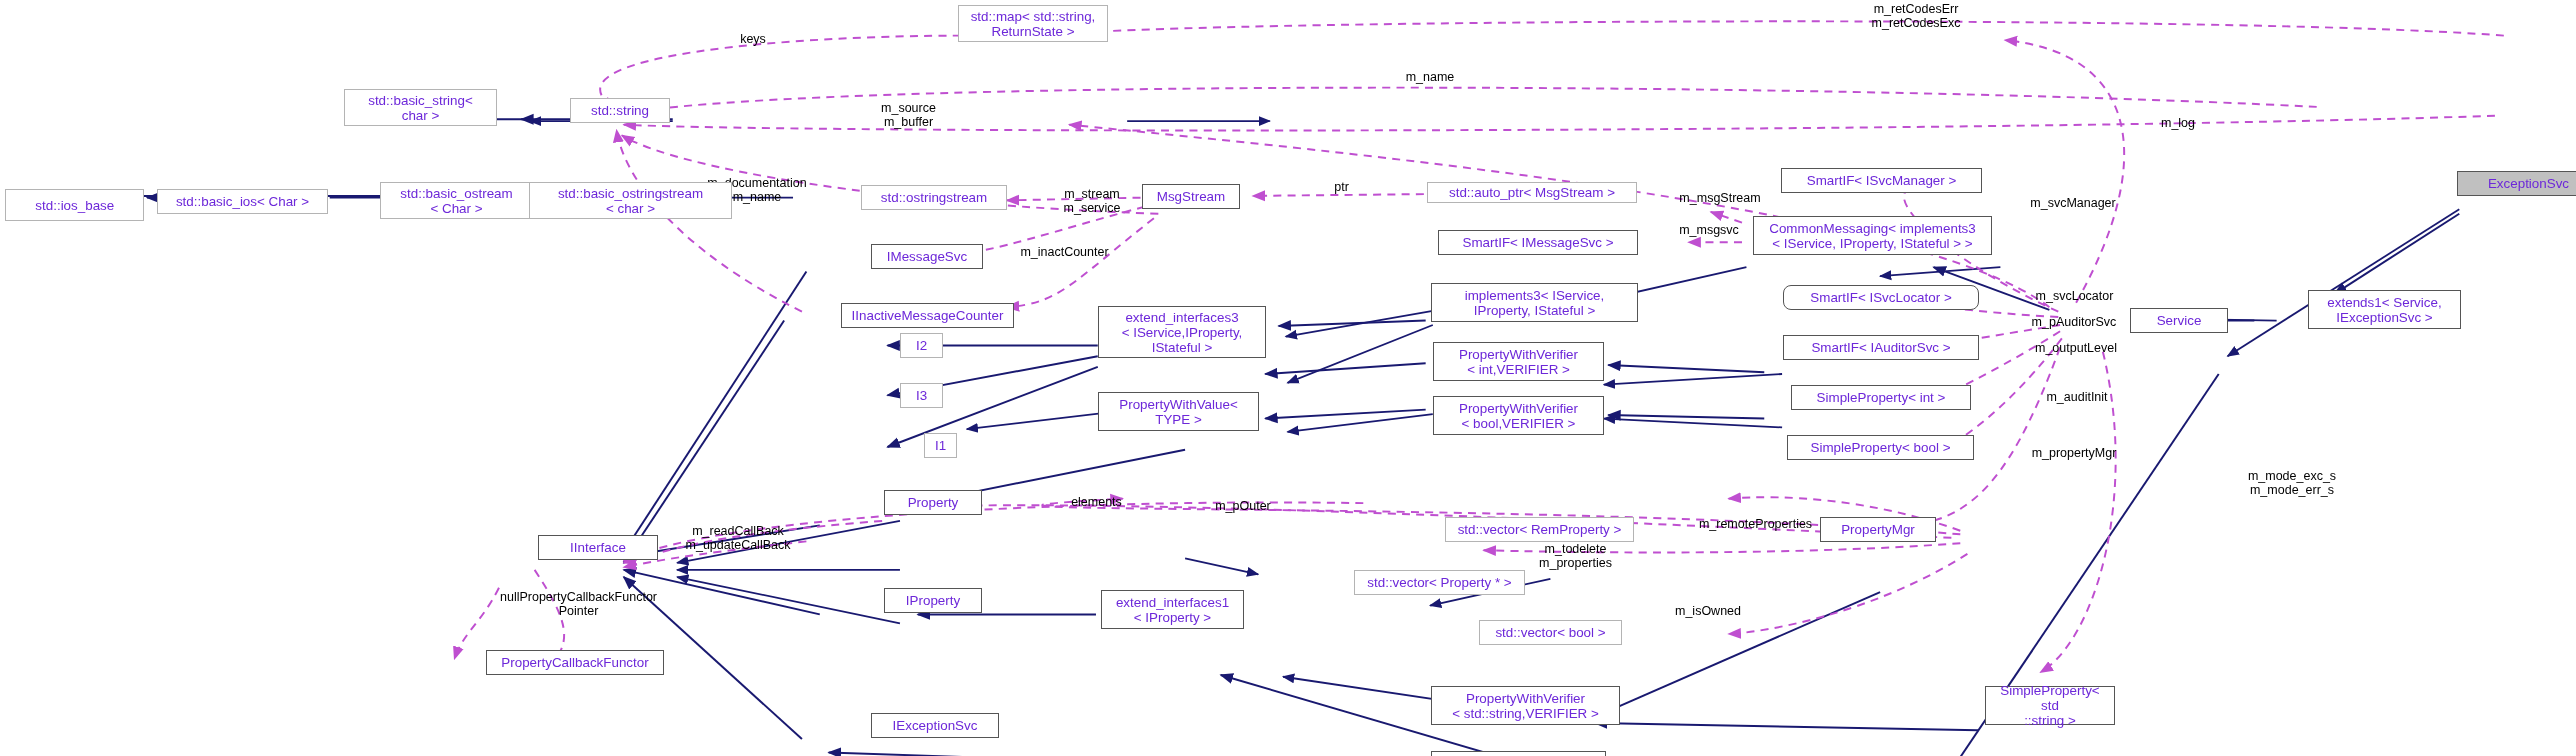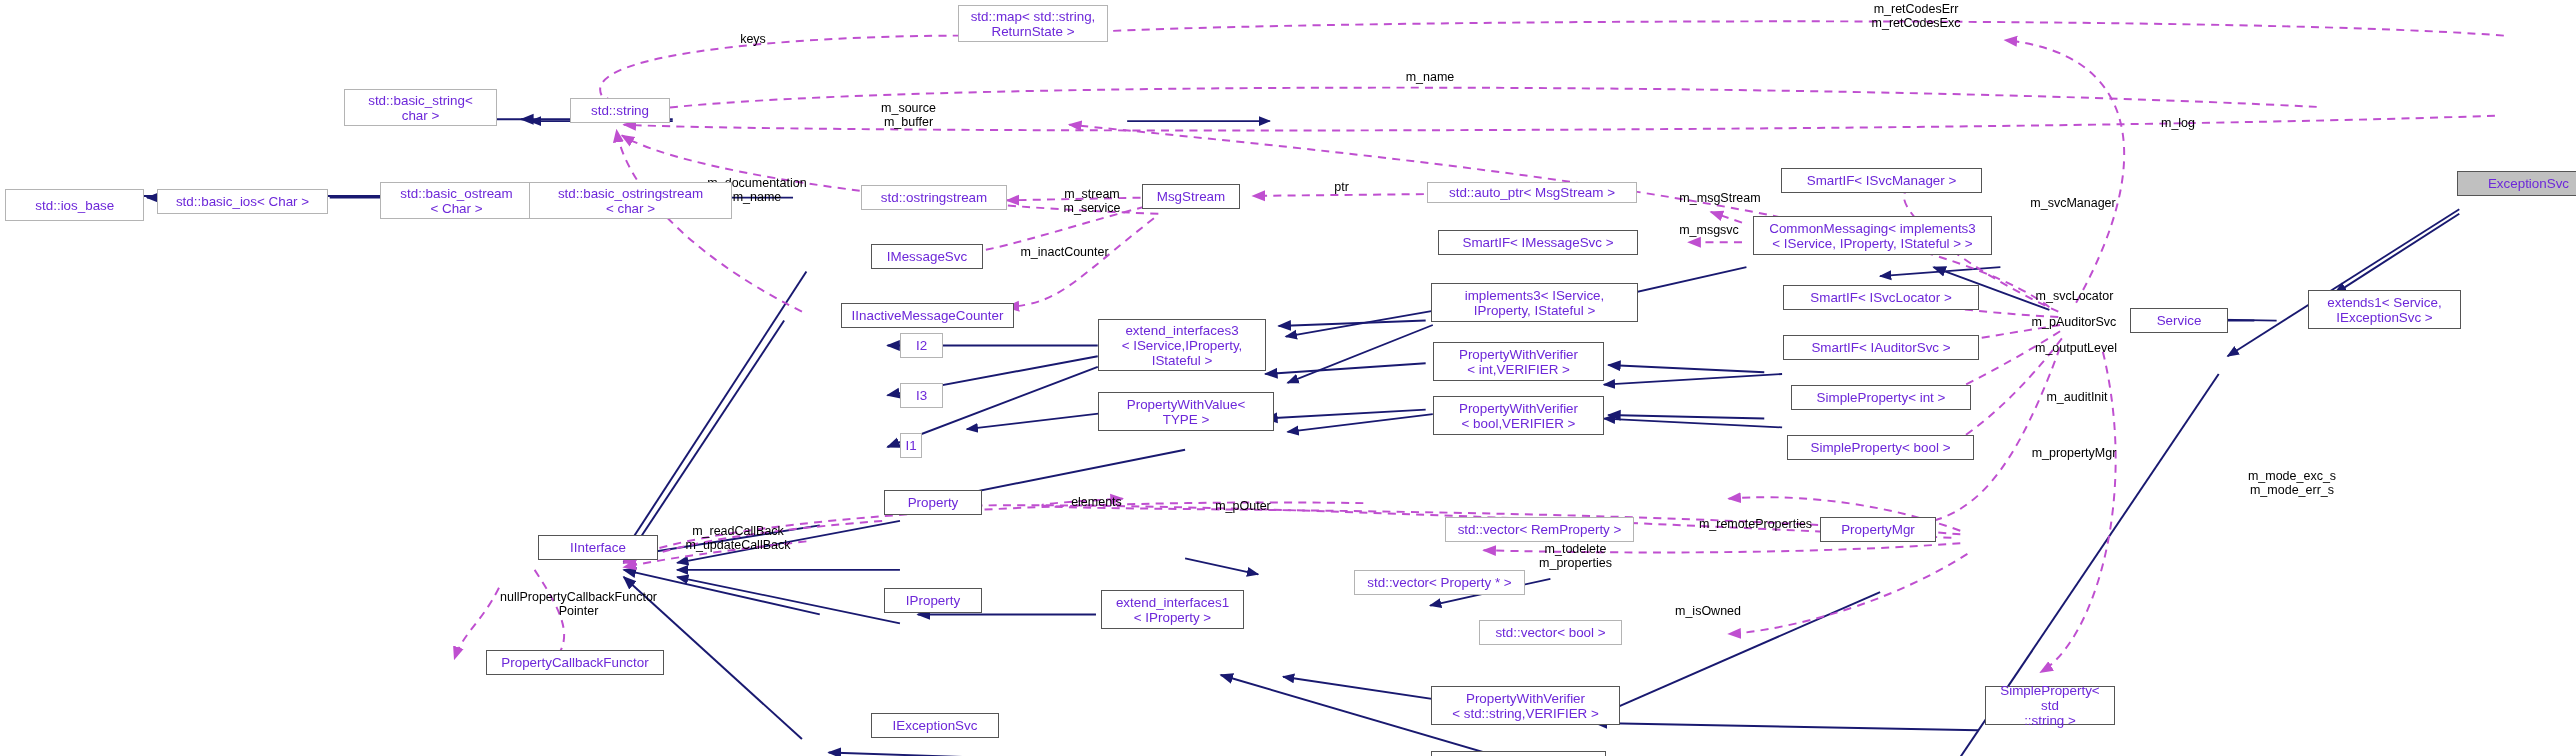--- a/index.html
+++ b/index.html
@@ -237,31 +237,31 @@
   <div class="node light" style="left:861px;top:185px;  width:146px; height:25px;">std::ostringstream</div>
   <div class="node light" style="left:958px;top:5.3px;   width:150px; height:37px;">std::map&lt; std::string,
 ReturnState &gt;</div>
   <div class="node solid" style="left:1142px;top:184px; width:98px; height:25px;">MsgStream</div>
   <div class="node solid" style="left:871px; top:244px; width:112px; height:25px;">IMessageSvc</div>
   <div class="node solid" style="left:841px; top:303px; width:173px; height:25px;">IInactiveMessageCounter</div>
   <div class="node light" style="left:1427px;top:182px; width:210px; height:21px;">std::auto_ptr&lt; MsgStream &gt;</div>
   <div class="node solid" style="left:1438px;top:230px; width:200px; height:25px;">SmartIF&lt; IMessageSvc &gt;</div>
   <div class="node solid" style="left:1431px;top:283px; width:207px; height:39px;">implements3&lt; IService,
 IProperty, IStateful &gt;</div>
-  <div class="node solid" style="left:1098px;top:319px; width:168px; height:52px;">extend_interfaces3
+  <div class="node solid" style="left:1098px;top:306px; width:168px; height:52px;">extend_interfaces3
 &lt; IService,IProperty,
 IStateful &gt;</div>
   <div class="node light" style="left:900px;top:333px; width:43px;  height:25px;">I2</div>
   <div class="node light" style="left:900px;top:383px; width:43px;  height:25px;">I3</div>
-  <div class="node light" style="left:900px;top:433px; width:22px;  height:25px;">I1</div>
+  <div class="node light" style="left:924px;top:433px; width:33px;  height:25px;">I1</div>
   <div class="node solid" style="left:1433px;top:342px; width:171px; height:39px;">PropertyWithVerifier
 &lt; int,VERIFIER &gt;</div>
   <div class="node solid" style="left:1433px;top:396px; width:171px; height:39px;">PropertyWithVerifier
 &lt; bool,VERIFIER &gt;</div>
-  <div class="node solid" style="left:1098px;top:392px; width:176px; height:39px;">PropertyWithValue&lt;
+  <div class="node solid" style="left:1098px;top:392px; width:161px; height:39px;">PropertyWithValue&lt;
 TYPE &gt;</div>
   <div class="node solid" style="left:884px; top:490px; width:98px; height:25px;">Property</div>
   <div class="node solid" style="left:538px; top:535px; width:120px; height:25px;">IInterface</div>
   <div class="node solid" style="left:884px; top:588px; width:98px; height:25px;">IProperty</div>
   <div class="node solid" style="left:486px; top:650px; width:178px; height:25px;">PropertyCallbackFunctor</div>
   <div class="node solid" style="left:871px; top:713px; width:128px; height:25px;">IExceptionSvc</div>
   <div class="node solid" style="left:1101px;top:590px; width:143px; height:39px;">extend_interfaces1
 &lt; IProperty &gt;</div>
   <div class="node light" style="left:1354px;top:570px; width:171px; height:25px;">std::vector&lt; Property * &gt;</div>
   <div class="node light" style="left:1445px;top:517px; width:189px; height:25px;">std::vector&lt; RemProperty &gt;</div>
@@ -269,21 +269,21 @@
   <div class="node solid" style="left:1431px;top:686px; width:189px; height:39px;">PropertyWithVerifier
 &lt; std::string,VERIFIER &gt;</div>
   <div class="node solid" style="left:1431px;top:751px; width:175px; height:25px;">implements1&lt; IProperty &gt;</div>
 
   <div class="node solid" style="left:1820px;top:517px; width:116px; height:25px;">PropertyMgr</div>
   <div class="node solid" style="left:1985px;top:686px; width:130px; height:39px;">SimpleProperty&lt; std
 ::string &gt;</div>
   <div class="node solid" style="left:1781px;top:168px; width:201px; height:25px;">SmartIF&lt; ISvcManager &gt;</div>
   <div class="node solid" style="left:1753px;top:216px; width:239px; height:39px;">CommonMessaging&lt; implements3
 &lt; IService, IProperty, IStateful &gt; &gt;</div>
-  <div class="node solid" style="left:1783px;top:285px; width:196px; height:25px;">SmartIF&lt; ISvcLocator &gt;</div>
+  <div class="node solid" style="left:1783px;top:285px; width:196px; height:25px;border-radius:8px;">SmartIF&lt; ISvcLocator &gt;</div>
   <div class="node solid" style="left:1783px;top:335px; width:196px; height:25px;">SmartIF&lt; IAuditorSvc &gt;</div>
   <div class="node solid" style="left:1791px;top:385px; width:180px; height:25px;">SimpleProperty&lt; int &gt;</div>
   <div class="node solid" style="left:1787px;top:435px; width:187px; height:25px;">SimpleProperty&lt; bool &gt;</div>
   <div class="node solid" style="left:2130px;top:308px; width:98px; height:25px;">Service</div>
   <div class="node solid" style="left:2308px;top:290px; width:153px; height:39px;">extends1&lt; Service,
 IExceptionSvc &gt;</div>
   <div class="node current" style="left:2457px;top:171px;width:143px; height:25px;">ExceptionSvc</div>
 
   <div class="edge-label" style="left:713px;  top:32px;  width:80px;">keys</div>
   <div class="edge-label" style="left:1836px; top:1.8px;   width:160px;">m_retCodesErr

